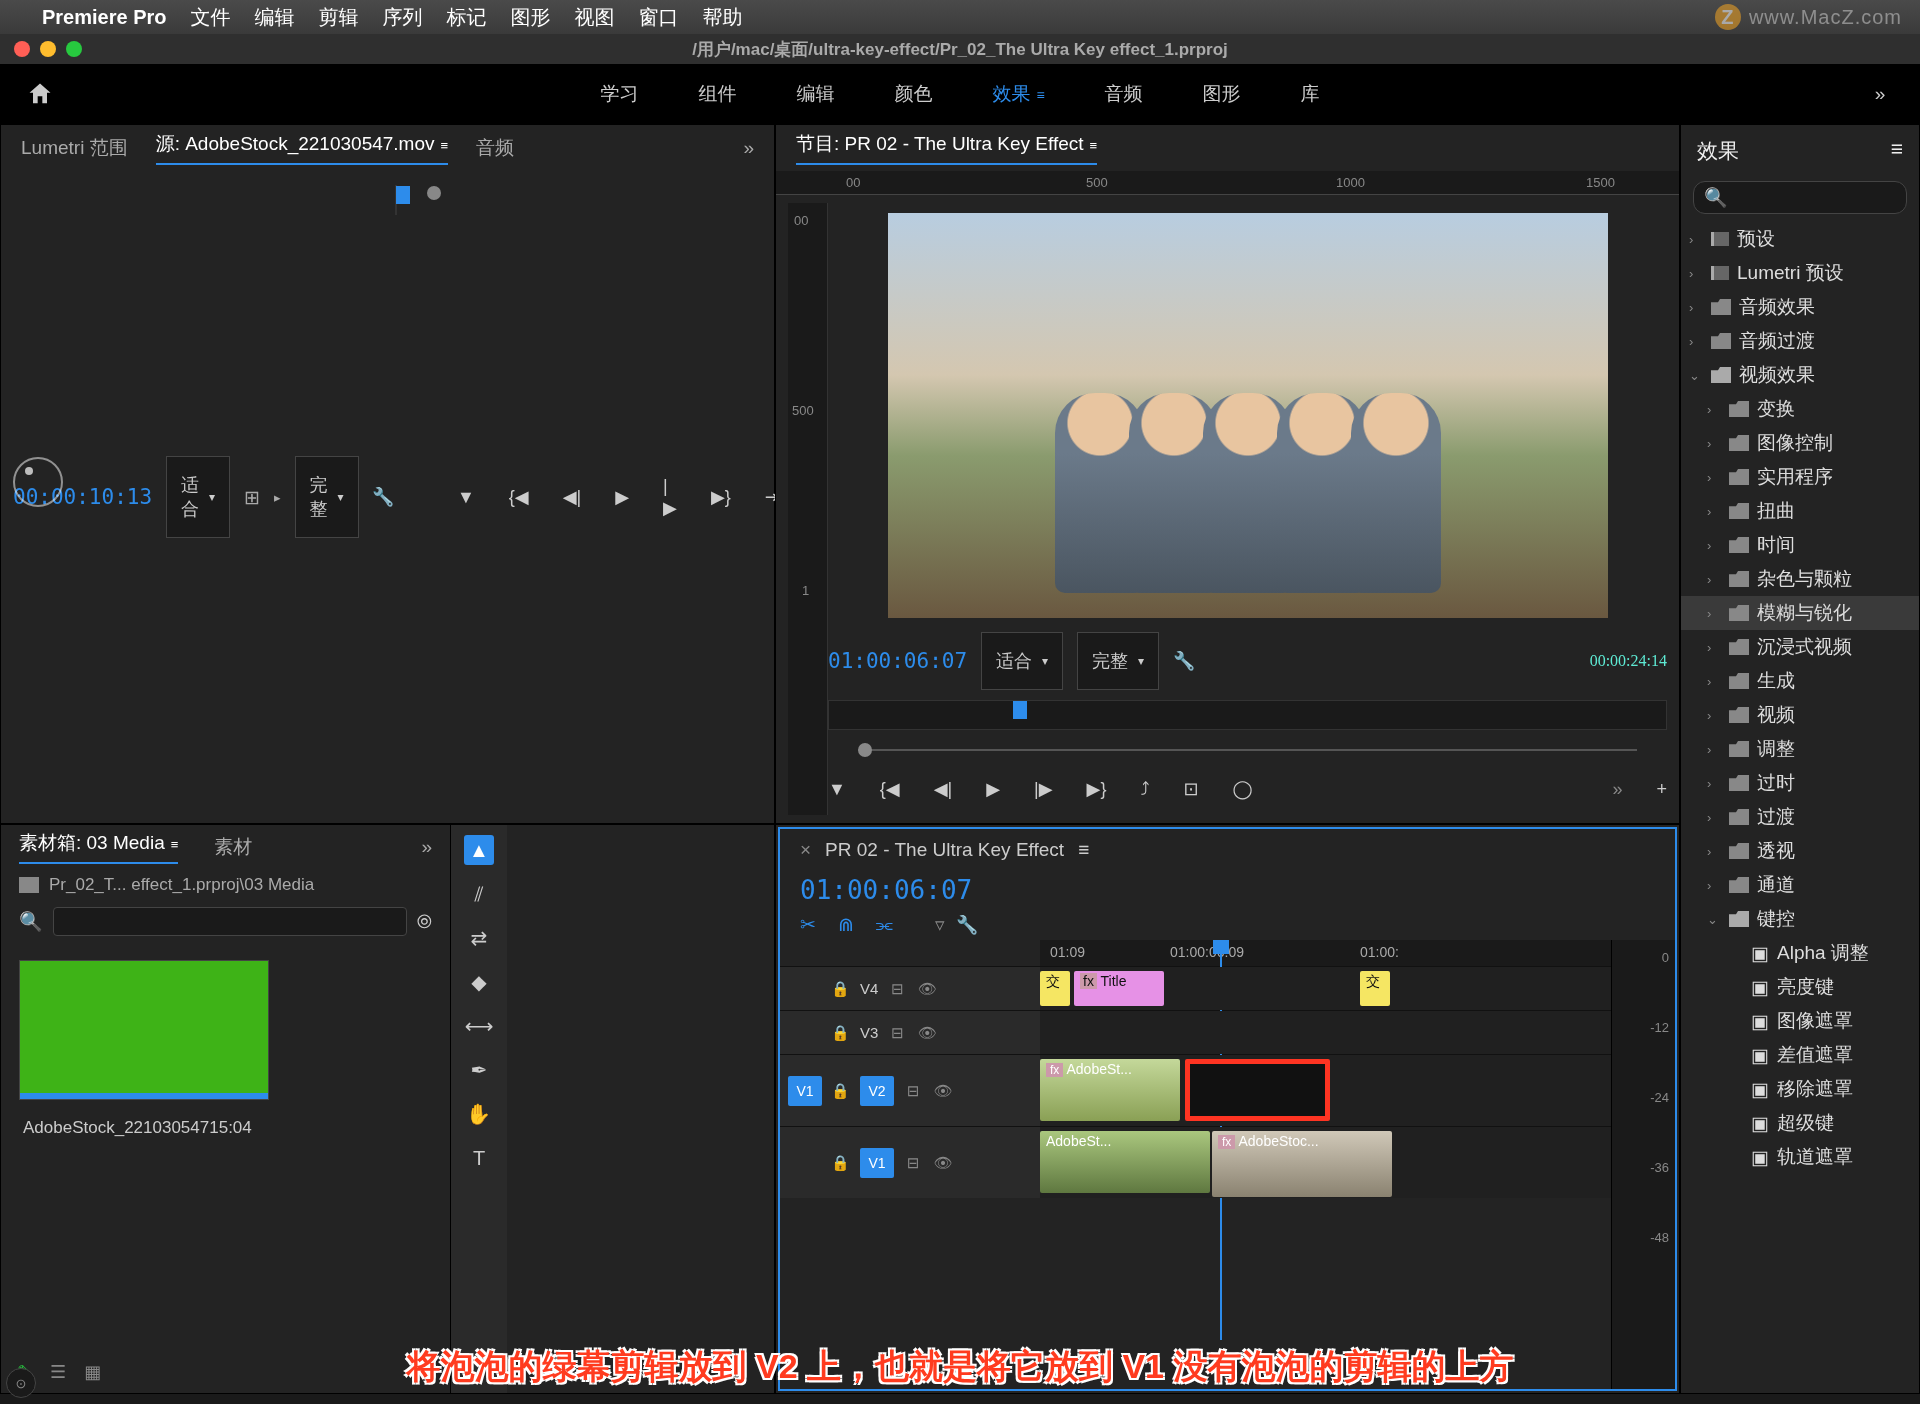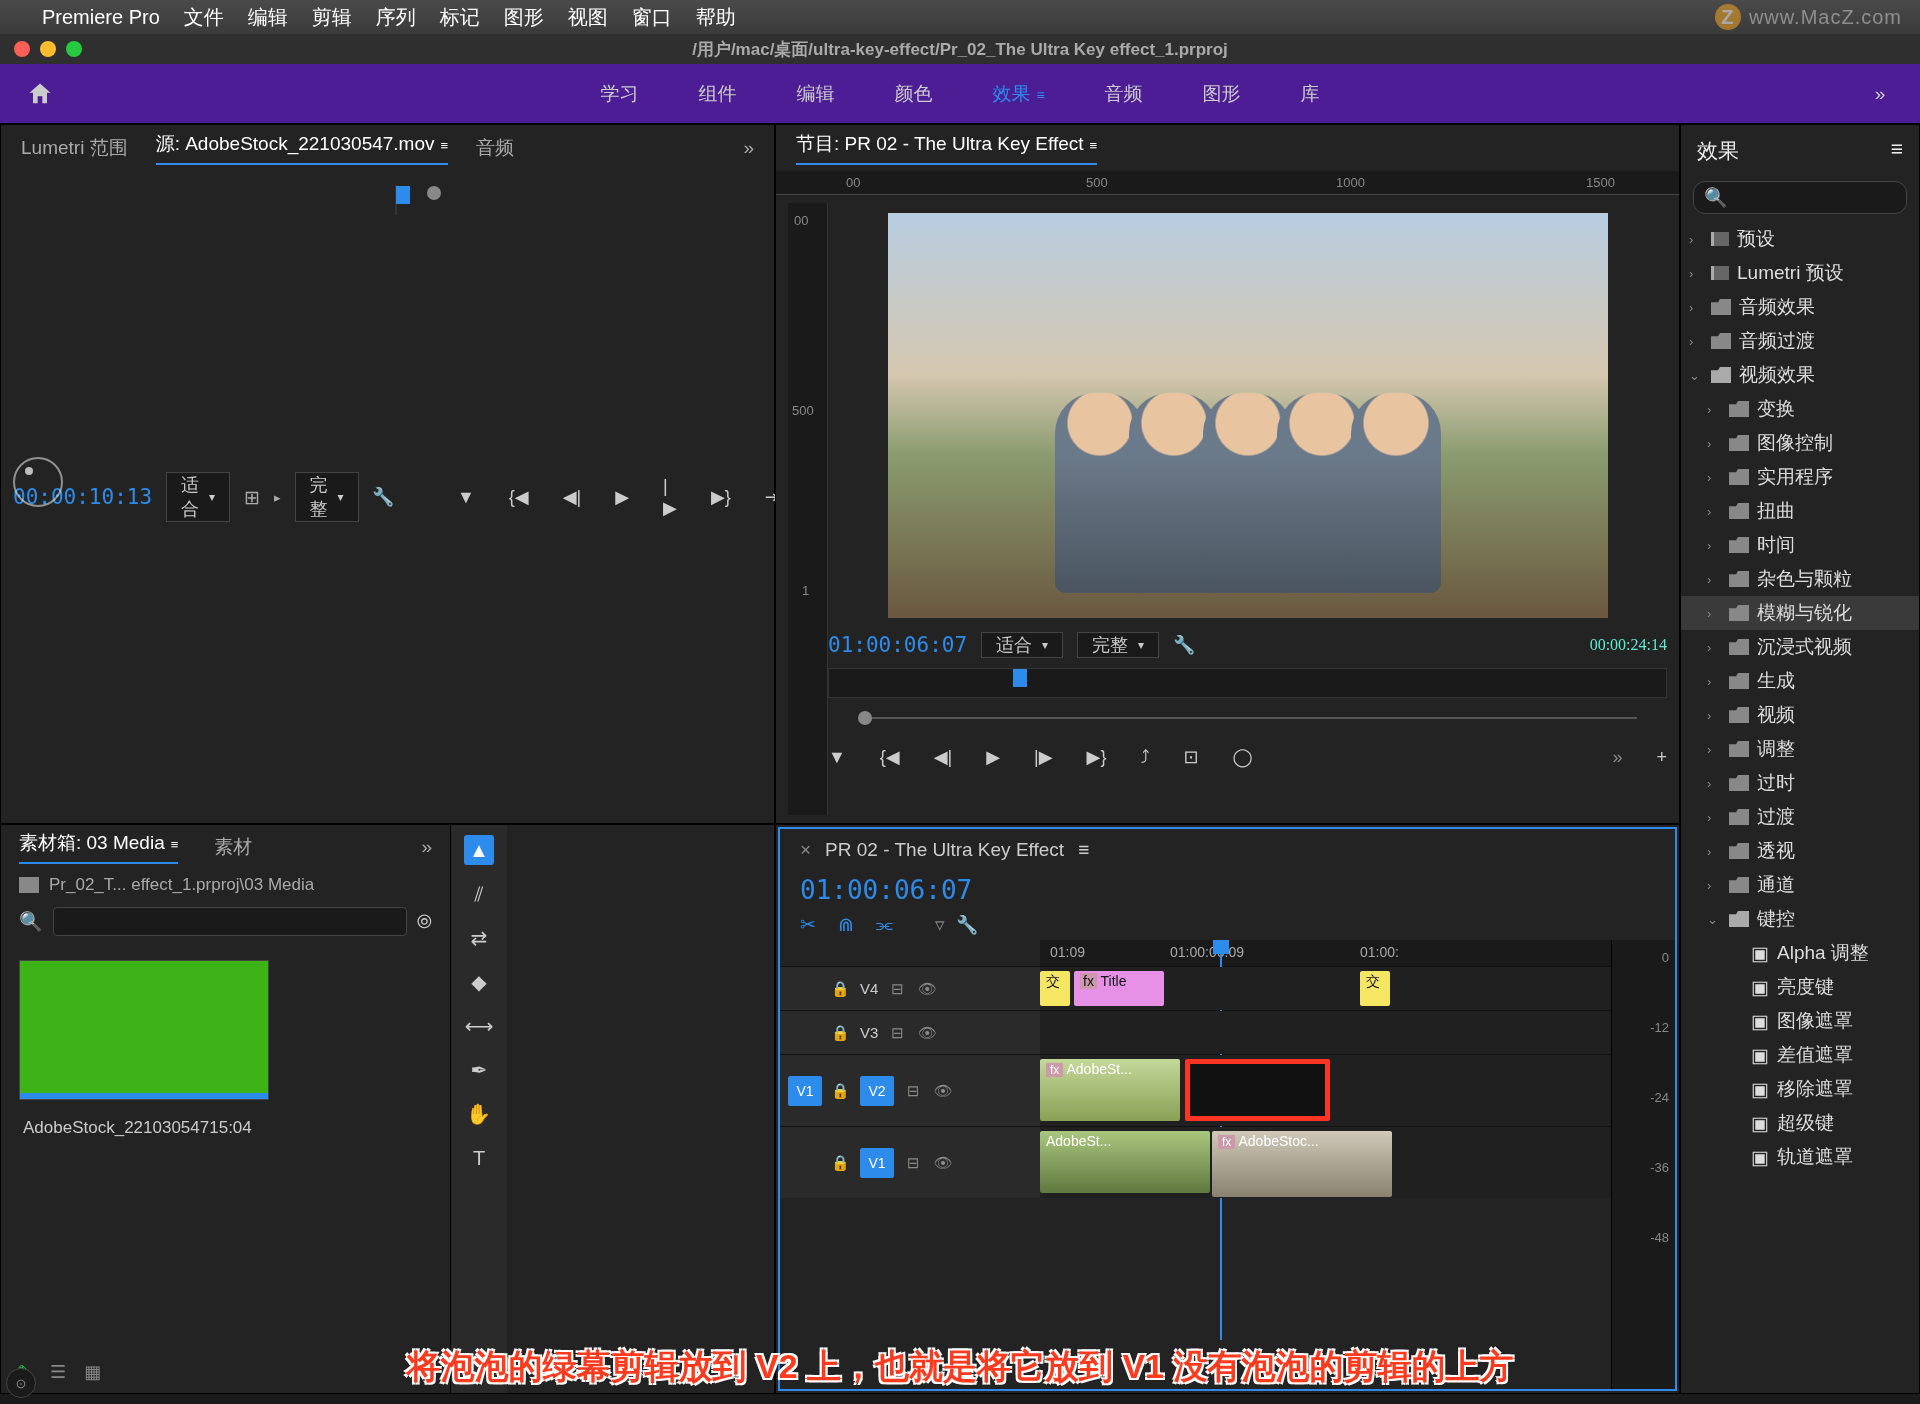--- a/index.html
+++ b/index.html
@@ -1,27 +1,27 @@
 <!DOCTYPE html>
 <html><head>
 <meta charset="utf-8">
 <style>
 * { margin: 0; padding: 0; box-sizing: border-box; font-family: -apple-system, "Helvetica Neue", Arial, sans-serif; }
 body { background: #1a1a1a; color: #ccc; width: 1920px; height: 1404px; overflow: hidden; font-size: 19px; }
 .mac-menubar { height: 34px; background: linear-gradient(#4a4a4a,#3a3a3a); display: flex; align-items: center; padding: 0 18px; gap: 24px; color: #fff; font-size: 20px; }
 .mac-menubar .apple { font-size: 22px; }
-.mac-menubar .app { font-weight: 400; }
+.mac-menubar .app { font-weight: 700; }
 .watermark { position: absolute; right: 18px; top: 4px; color: #ccc; opacity: .55; font-size: 20px; letter-spacing: 1px; }
 .watermark .z { display:inline-block; width:26px;height:26px;border-radius:50%;background:#f5a623;color:#fff;text-align:center;line-height:26px;font-weight:700;margin-right:8px;}
 .window-titlebar { height: 30px; background: #2f2f2f; display: flex; align-items: center; position: relative; font-weight: bold; }
 .traffic { display: flex; gap: 10px; padding-left: 14px; }
 .traffic span { width: 16px; height: 16px; border-radius: 50%; }
 .tr-red{background:#ff5f56}.tr-yel{background:#ffbd2e}.tr-grn{background:#27c93f}
 .window-title { position:absolute; left:0; right:0; text-align:center; color:#aaa; font-size:17px; }
-.workspace-bar { height: 60px; background: #4c1d95; display:flex; align-items:center; border-bottom:1px solid #000;}
+.workspace-bar { height: 60px; background: #000000; display:flex; align-items:center; border-bottom:1px solid #000;}
 .home-btn { width: 80px; display:flex; justify-content:center; }
 .home-btn svg{width:28px;height:28px;fill:#ccc}
 .ws-tabs { flex:1; display:flex; justify-content:center; gap:60px; }
 .ws-tab { color:#ccc; cursor:pointer; }
 .ws-tab.active { color:#2d8ceb; }
 .ws-tab .eq{color:#2d8ceb;margin-left:6px;font-size:14px}
 .ws-more{width:80px;text-align:center;color:#ccc}
 .main-grid { display:grid; grid-template-columns: 775px 905px 240px; grid-template-rows: 700px 570px; height: 1280px;}
 .panel { background:#232323; border:1px solid #000; position:relative; display:flex; flex-direction:column;}
 .panel-tabs { height:46px; display:flex; align-items:center; gap:28px; padding:0 20px; color:#aaa; font-size:19px;}
@@ -34,21 +34,21 @@
 .timeline-panel{grid-column:2;grid-row:2}
 .monitor-body{flex:1;display:flex;flex-direction:row;padding:8px 12px}
 .green-screen{background:#3eb317;width:700px;height:394px;position:relative;margin:10px auto}
 .bubble{position:absolute;width:50px;height:50px;border:2px solid rgba(255,255,255,.5);border-radius:50%;left:54%;top:68%}
 .bubble::after{content:"";position:absolute;width:8px;height:8px;background:rgba(255,255,255,.7);border-radius:50%;top:8px;left:10px}
 .program-img{width:720px;height:405px;margin:10px auto;background:linear-gradient(to bottom,#b8cde0 0%,#d4c7b0 40%,#8a9b6e 60%,#6a5840 100%);position:relative;overflow:hidden}
 .kids{position:absolute;bottom:25px;left:50%;transform:translateX(-50%);display:flex;gap:-10px}
 .kid{width:90px;height:200px;background:radial-gradient(circle at 50% 15%,#e8c5a0 0%,#e8c5a0 18%,transparent 19%),linear-gradient(#6b7a8a 30%,#4a5560 100%);border-radius:40px 40px 10px 10px;margin:0 -8px}
 .monitor-controls{display:flex;align-items:center;gap:14px;padding:4px 0;color:#aaa}
 .timecode{color:#2d8ceb;font-family:monospace;font-size:21px}
-.dropdown{background:#1a1a1a;border:1px solid #444;padding:0 14px;color:#ccc;display:flex;align-items:center;gap:10px;font-size:18px}
+.dropdown{background:#1a1a1a;border:1px solid #444;padding:16px 14px;color:#ccc;display:flex;align-items:center;gap:10px;font-size:18px}
 .dropdown::after{content:"▾";font-size:12px}
 .playhead-bar{height:30px;background:#1a1a1a;margin:6px 0;position:relative;border:1px solid #333}
 .playhead-bar .ph{position:absolute;top:0;width:14px;height:18px;background:#2d8ceb;left:45%}
 .scrub{height:20px;position:relative;margin:4px 30px}
 .scrub::before{content:"";position:absolute;left:0;right:0;top:9px;height:2px;background:#555}
 .scrub .dot{position:absolute;width:14px;height:14px;background:#888;border-radius:50%;top:3px;left:0}
 .transport{display:flex;justify-content:center;gap:34px;padding:14px 0;align-items:center}
 .transport .btn{color:#ccc;font-size:18px;cursor:pointer}
 .transport .more{margin-left:auto;color:#888}
 .ruler{height:24px;background:#1a1a1a;border-bottom:1px solid #444;position:relative;font-size:13px;color:#888}

